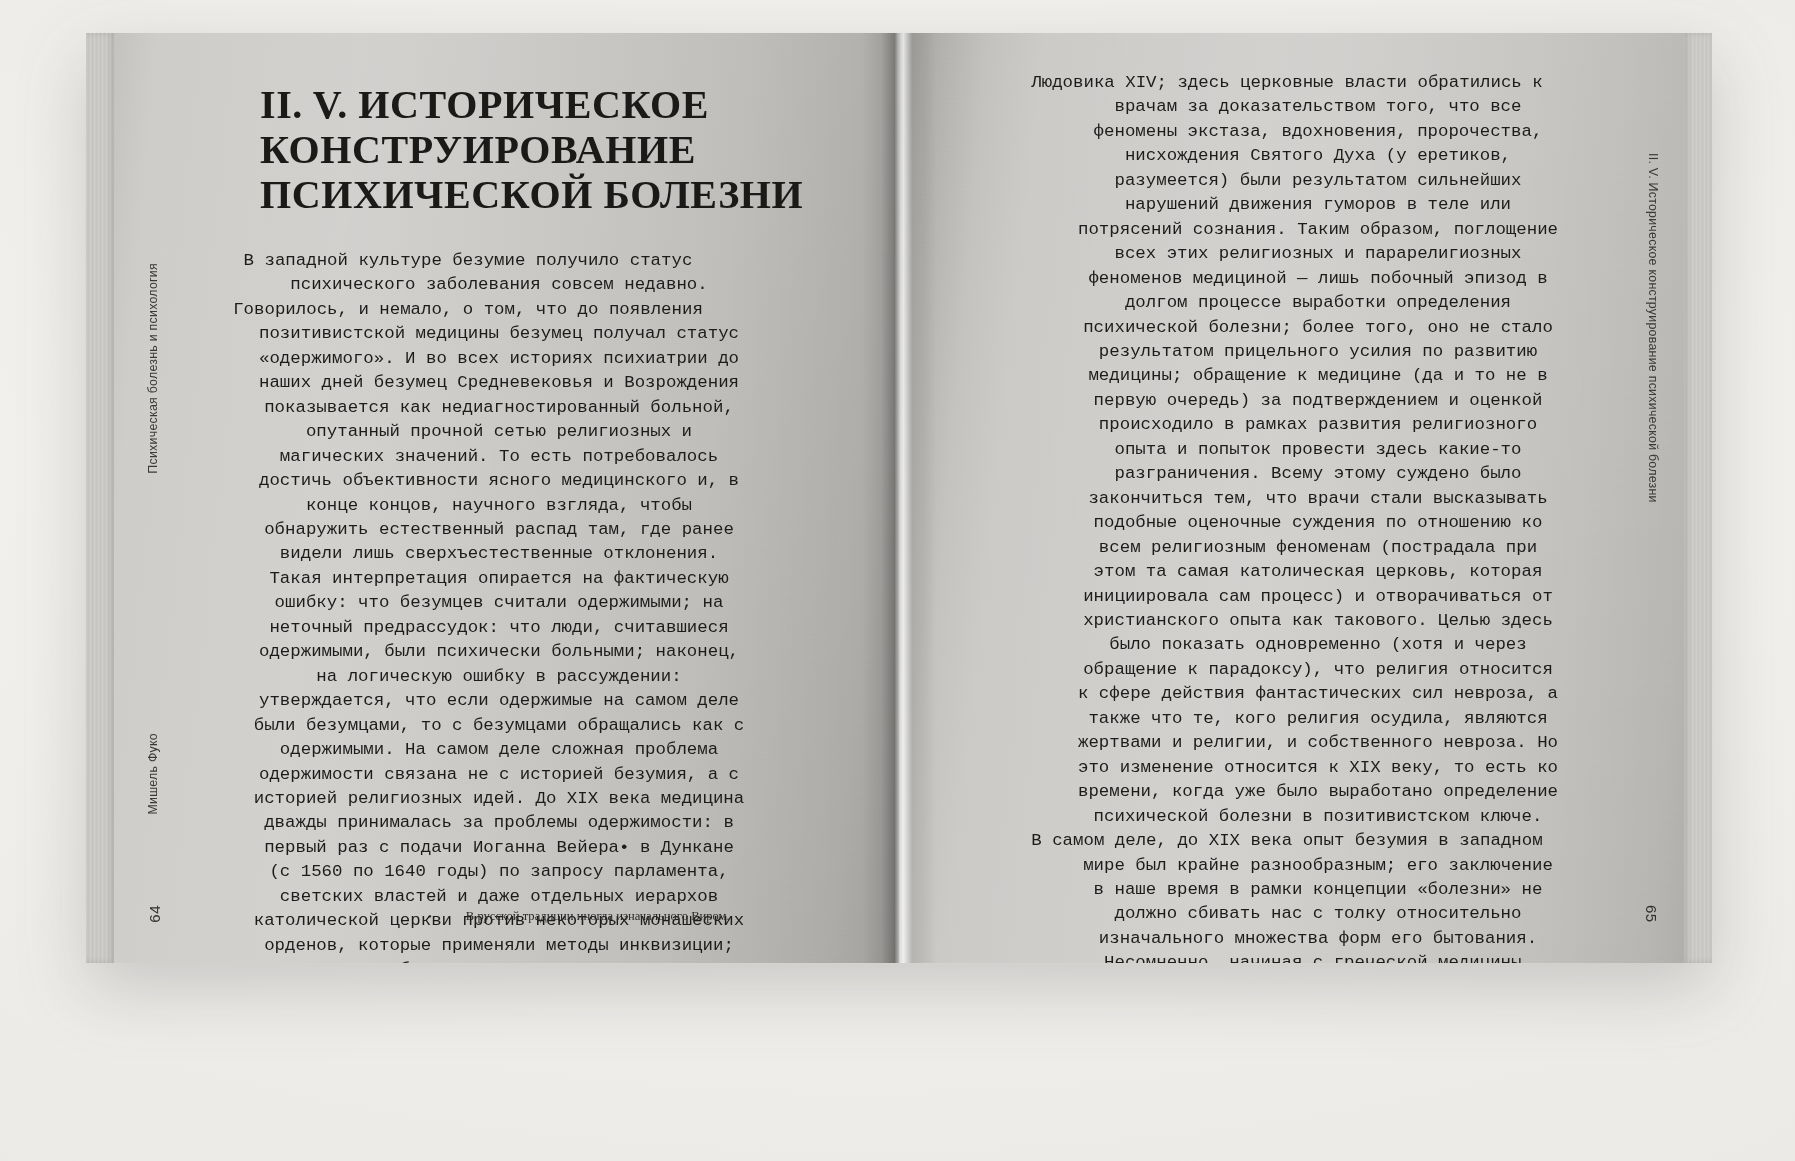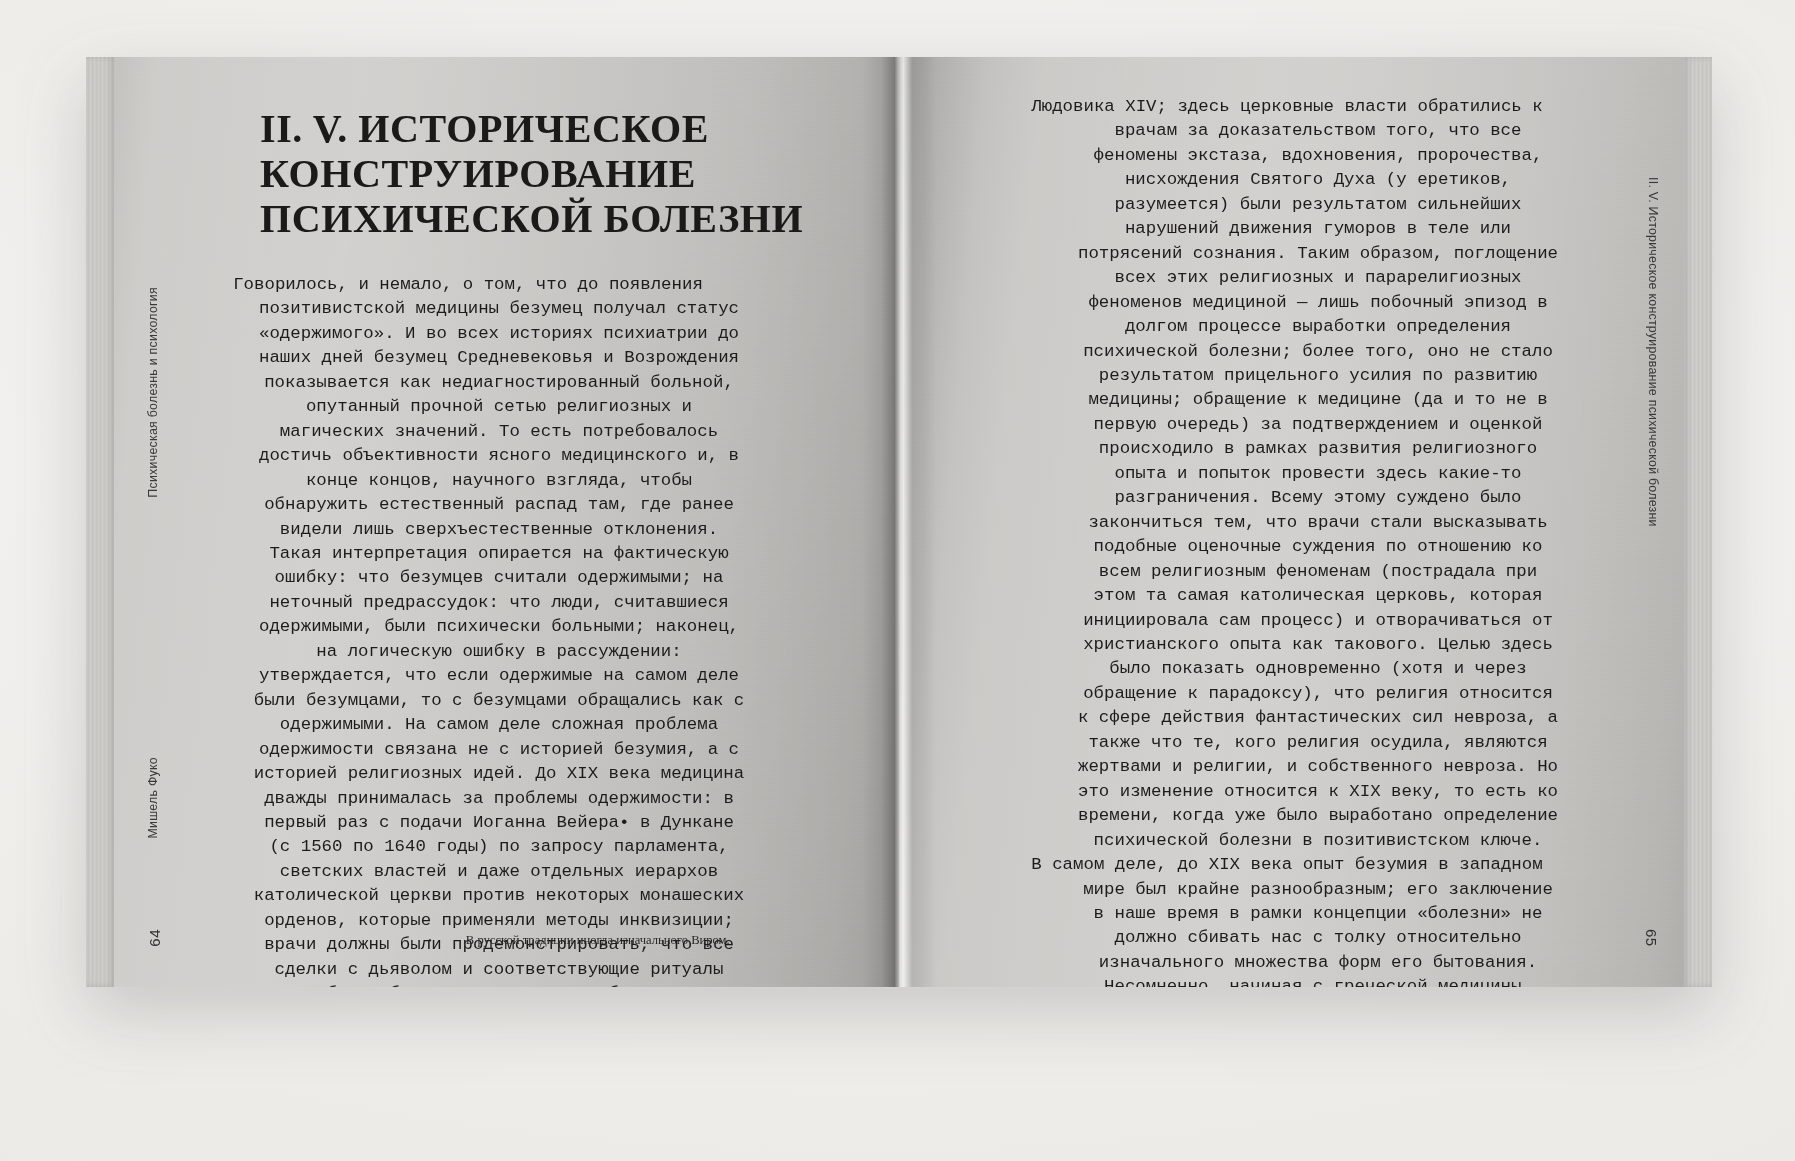--- a/index.html
+++ b/index.html
@@ -29,21 +29,20 @@
       radial-gradient(120% 90% at 48% 40%, #f7f6f4 0%, #efedea 55%, #e9e7e4 100%);
   }
 
   
   #book {
     position: absolute;
     left: 88px; top: 33px;
     width: 1622px; height: 930px;
     display: flex;
     filter: drop-shadow(0 26px 34px rgba(70,70,70,0.22));
-    margin-top: 24px;
   }
 
   
   .edge-stack {
     position: absolute;
     top: 0; bottom: 0;
     width: 28px;
     z-index: 4;
     pointer-events: none;
   }
@@ -236,20 +235,21 @@
   <div id="book">
 
     <div class="edge-stack left"></div>
 
     <div class="page verso">
       <div class="page-inner">
 
         <h1 class="chapter-title">II. V. ИСТОРИЧЕСКОЕ КОНСТРУИРОВАНИЕ ПСИХИЧЕСКОЙ БОЛЕЗНИ</h1>
 
         <div class="body-col">
+          <p class="para hang">В западной культуре безумие получило статус психического заболевания совсем недавно.</p>
           <p class="para hang">Говорилось, и немало, о том, что до появления позитивистской медицины безумец получал статус «одержимого». И во всех историях психиатрии до наших дней безумец Средневековья и Возрождения показывается как недиагностированный больной, опутанный прочной сетью религиозных и магических значений. То есть потребовалось достичь объективности ясного медицинского и, в конце концов, научного взгляда, чтобы обнаружить естественный распад там, где ранее видели лишь сверхъестественные отклонения. Такая интерпретация опирается на фактическую ошибку: что безумцев считали одержимыми; на неточный предрассудок: что люди, считавшиеся одержимыми, были психически больными; наконец, на логическую ошибку в рассуждении: утверждается, что если одержимые на самом деле были безумцами, то с безумцами обращались как с одержимыми. На самом деле сложная проблема одержимости связана не с историей безумия, а с историей религиозных идей. До XIX века медицина дважды принималась за проблемы одержимости: в первый раз с подачи Иоганна Вейера• в Дункане (с 1560 по 1640 годы) по запросу парламента, светских властей и даже отдельных иерархов католической церкви против некоторых монашеских орденов, которые применяли методы инквизиции; врачи должны были продемонстрировать, что все сделки с дьяволом и соответствующие ритуалы можно было объяснить разгулом воображения; во второй раз, между 1680 и 1740 годами, по призыву уже всей католической церкви и светских властей против взрыва протестантского и янсенистского мистицизма, порожденного преследованиями периода конца правления</p>
         </div>
 
         <div class="footnote">
           <span class="bullet">•</span>
           <span class="fn-text">В русской традиции иногда изначального Виром.</span>
         </div>
 
         <div class="running-head book-title">Психическая болезнь и психология</div>
 

